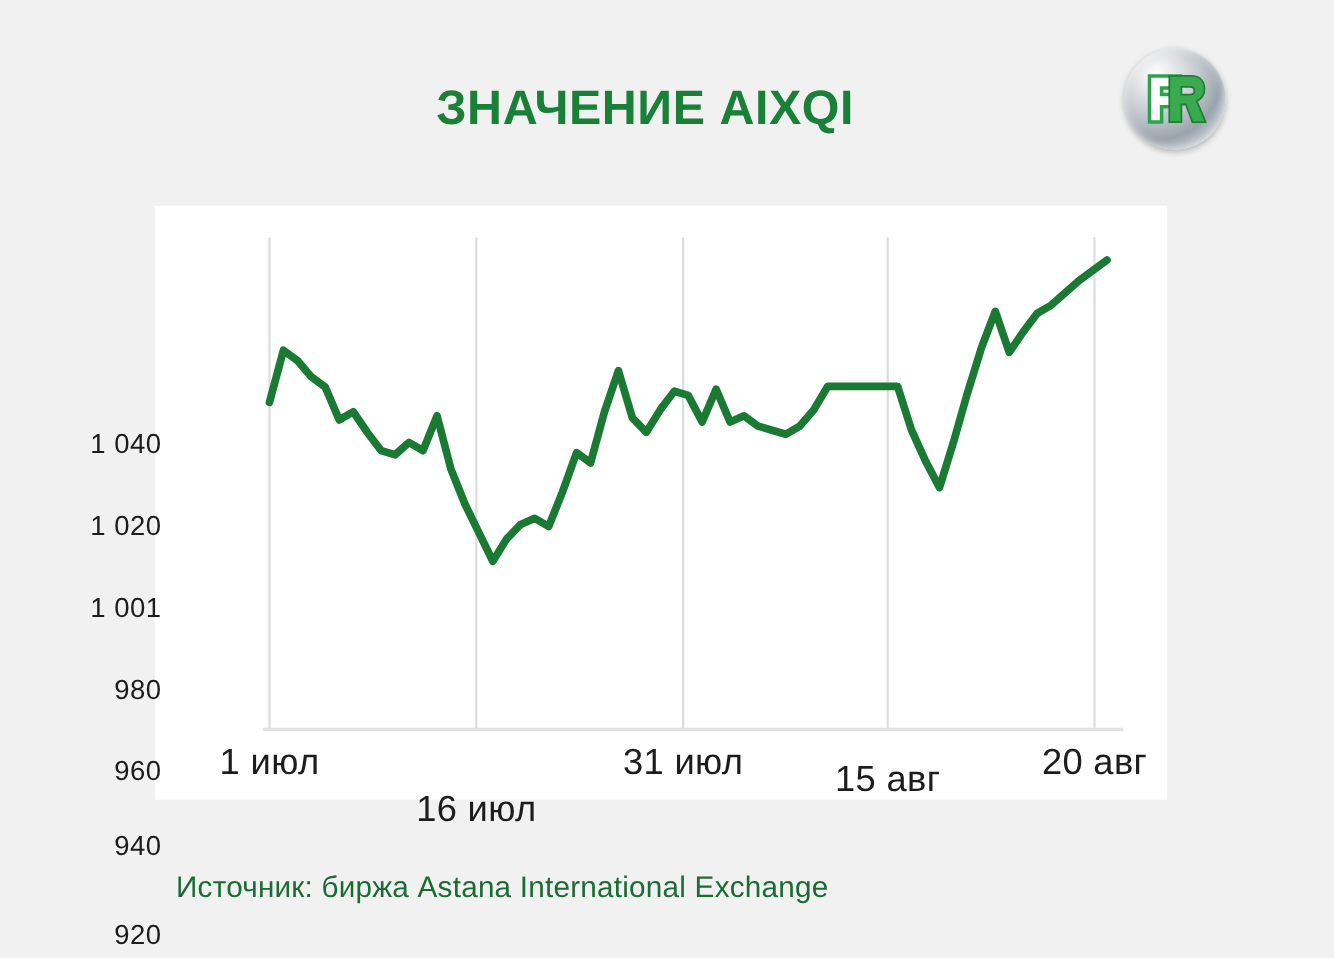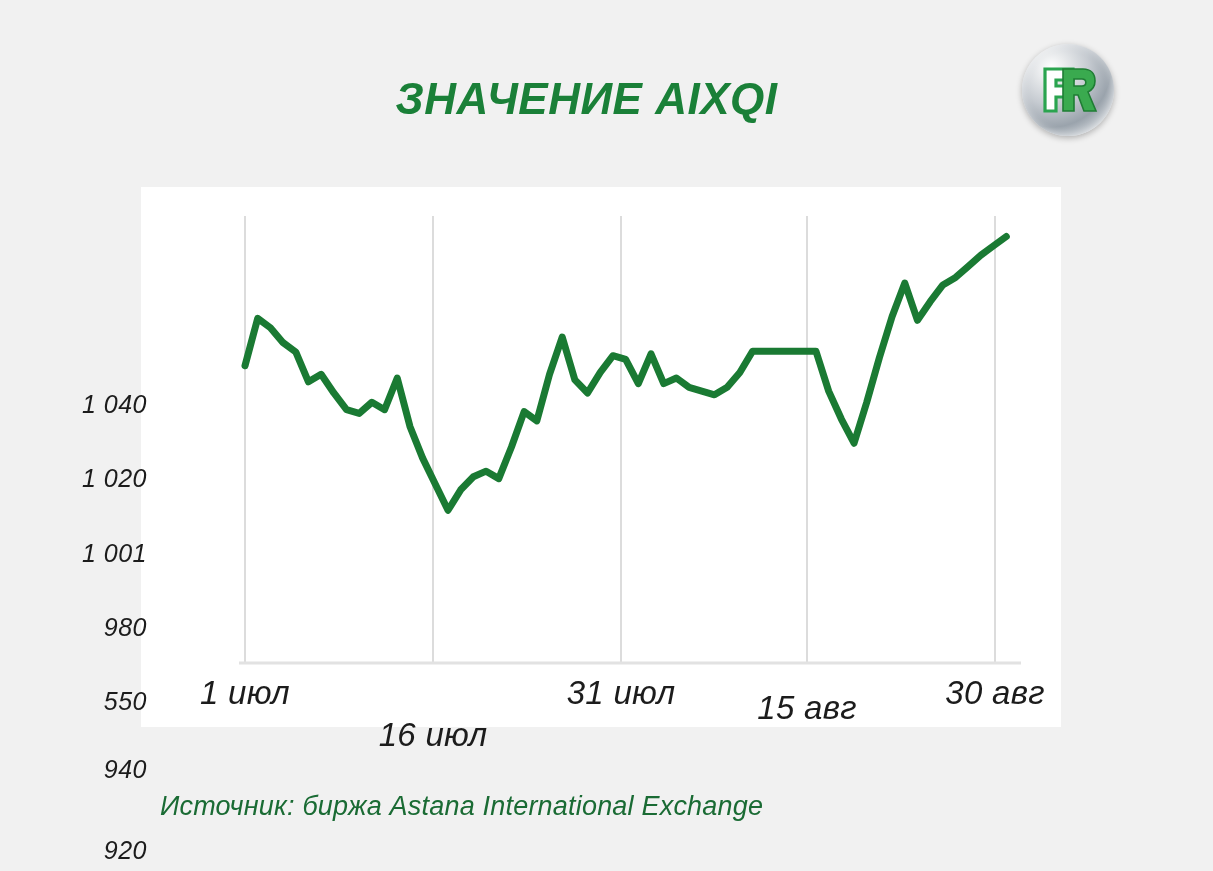--- a/index.html
+++ b/index.html
@@ -10,21 +10,20 @@
     width: 1213px;
     height: 871px;
     background: #f1f1f1;
     font-family: "Liberation Sans", sans-serif;
     overflow: hidden;
     position: relative;
   }
   .page {
     position: absolute;
     inset: 0;
-    font-style: italic;
   }
 
   
   .header {
     position: absolute;
     left: 0; top: 0;
     width: 1213px;
     height: 180px;
   }
   .chart-title {
@@ -122,21 +121,21 @@
       </svg>
     </div>
   </div>
 
   <div class="chart-panel">
 
     <div class="ytick" style="left:-80px; top:203px;">1 040</div>
     <div class="ytick" style="left:-80px; top:277px;">1 020</div>
     <div class="ytick" style="left:-80px; top:352px;">1 001</div>
     <div class="ytick" style="left:-80px; top:426px;">980</div>
-    <div class="ytick" style="left:-80px; top:500px;">550</div>
+    <div class="ytick" style="left:-80px; top:500px;">960</div>
     <div class="ytick" style="left:-80px; top:544px;margin-top:24px;">940</div>
     <div class="ytick" style="left:-80px; top:649px;">920</div>
 
     <svg class="plot-svg" viewBox="0 0 920 540" preserveAspectRatio="none">
 
       <g>
         <line x1="104" y1="29" x2="104" y2="476" stroke="#dcdcdc" stroke-width="2"></line>
         <line x1="292" y1="29" x2="292" y2="476" stroke="#dcdcdc" stroke-width="2"></line>
         <line x1="480" y1="29" x2="480" y2="476" stroke="#dcdcdc" stroke-width="2"></line>
         <line x1="666" y1="29" x2="666" y2="476" stroke="#dcdcdc" stroke-width="2"></line>
@@ -145,18 +144,18 @@
 
       <line x1="98" y1="476" x2="880" y2="476" stroke="#e2e2e2" stroke-width="3"></line>
 
       <polyline id="series-0" fill="none" stroke="#1a7a33" stroke-width="7" stroke-linejoin="round" stroke-linecap="round" points="104.00,178.75 116.69,131.44 129.38,140.75 142.07,155.65 154.75,164.96 167.44,194.76 180.13,187.31 192.82,205.94 205.51,222.70 218.20,226.42 230.89,215.25 243.57,222.70 256.26,191.04 268.95,239.46 281.64,271.13 294.33,297.20 307.02,323.27 319.70,302.79 332.39,289.75 345.08,284.16 357.77,291.61 370.46,259.95 383.15,224.56 395.84,233.88 408.52,187.31 421.21,150.06 433.90,192.90 446.59,205.94 459.28,185.45 471.97,168.69 484.66,172.41 497.34,196.63 510.03,166.82 522.72,196.63 535.41,191.04 548.10,200.35 560.79,204.08 573.48,207.80 586.16,200.35 598.85,185.45 611.54,164.22 624.23,164.22 636.92,164.22 649.61,164.22 662.30,164.22 674.98,164.22 687.67,204.08 700.36,232.01 713.05,256.23 725.74,215.25 738.43,170.55 751.11,129.57 763.80,96.05 776.49,133.30 789.18,114.68 801.87,97.91 814.56,90.46 827.25,79.29 839.93,68.11 852.62,58.80 865.31,49.49"></polyline>
     </svg>
 
     <div class="xtick" style="left:14px;  top:487px;">1 июл</div>
     <div class="xtick" style="left:202px; top:487px;margin-top:42px;">16 июл</div>
     <div class="xtick" style="left:390px; top:487px;">31 июл</div>
     <div class="xtick" style="left:576px; top:502px;">15 авг</div>
-    <div class="xtick" style="left:764px; top:487px;">30 авг</div>
+    <div class="xtick" style="left:764px; top:487px;">20 авг</div>
   </div>
 
   <div class="source-note">Источник: биржа Astana International Exchange</div>
 
 </div>
 
 </body></html>

